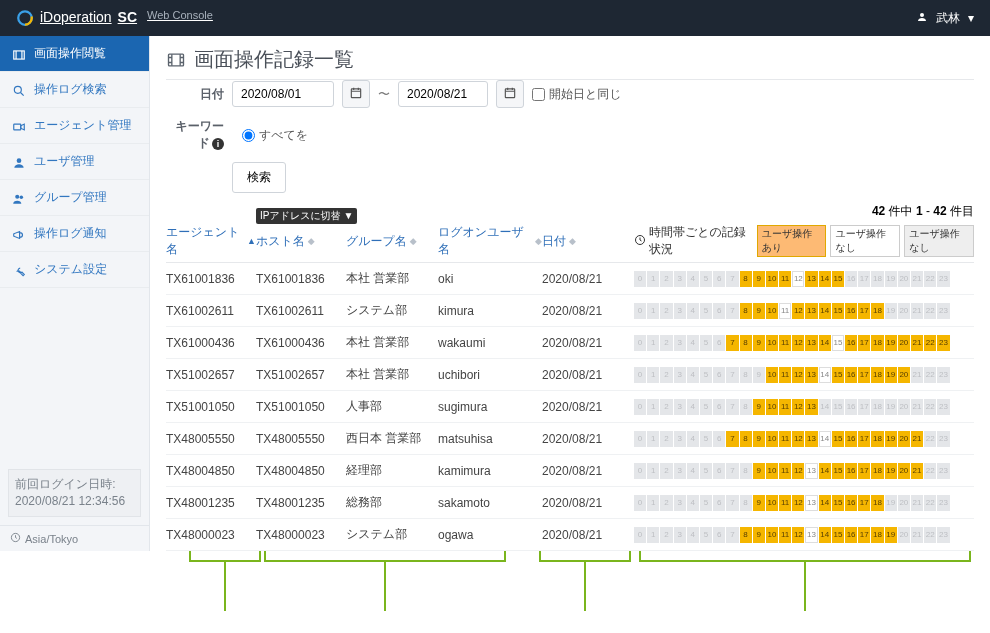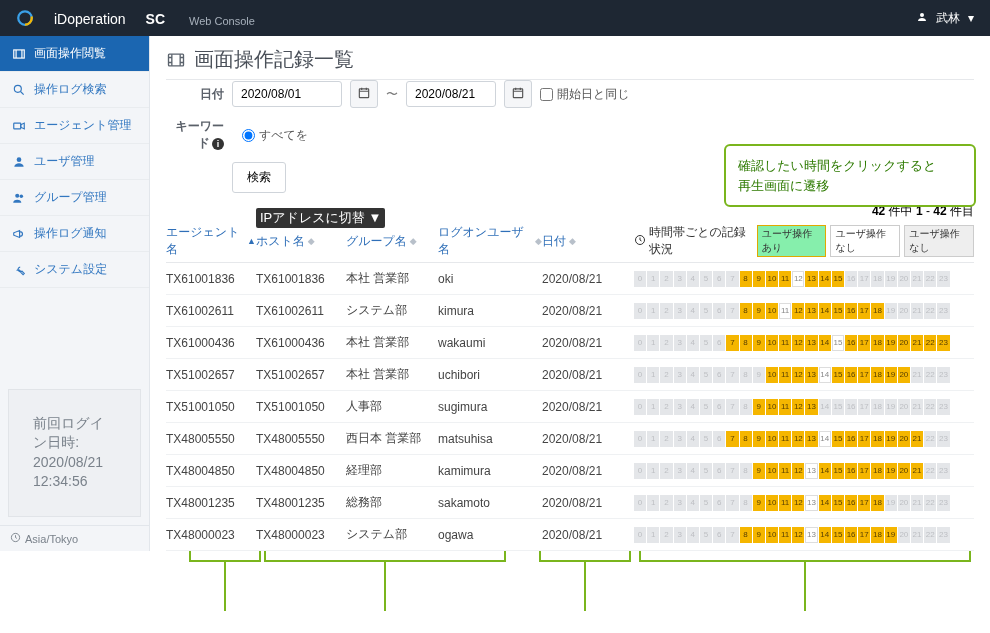--- a/index.html
+++ b/index.html
@@ -1,31 +1,31 @@
 <!DOCTYPE html>
 <html><head>
 <meta charset="utf-8">
 <style>
 * { box-sizing: border-box; margin: 0; padding: 0; }
 body { font-family: "Hiragino Kaku Gothic ProN", "メイリオ", sans-serif; font-size: 12px; color: #333; background: #fff; }
 .app { width: 990px; height: 633px; position: relative; overflow: hidden; }
 .topbar { height: 36px; background: #1e2733; color: #fff; display: flex; align-items: center; justify-content: space-between; padding: 0 16px; }
-.brand { display: flex; align-items: flex-end; gap: 20px; font-size: 14px; }
+.brand { display: flex; align-items: flex-start; gap: 6px; font-size: 14px; text-decoration: underline; }
 .brand-logo { width: 18px; height: 18px; display: inline-block; }
 .brand-sc { font-weight: 700; }
 .brand-sub { color: #a7b0bb; font-size: 11px; margin-left: 4px; }
 .user { display: flex; align-items: center; gap: 8px; font-size: 12px; cursor: pointer; }
 .main { display: flex; height: 515px; }
 .sidebar { width: 150px; background: #f3f5f8; border-right: 1px solid #e2e6eb; display: flex; flex-direction: column; }
 .nav { flex: 0 0 auto; }
-.nav-item { display: flex; align-items: center; gap: 8px; padding: 9px 12px; font-size: 12px; color: #3277c0; cursor: pointer; border-bottom: 1px solid #e9ecef; }
+.nav-item { display: flex; align-items: flex-end; gap: 8px; padding: 9px 12px; font-size: 12px; color: #3277c0; cursor: pointer; border-bottom: 1px solid #e9ecef; }
 .nav-item.active { background: #1b66b1; color: #fff; }
 .nav-icon { width: 14px; height: 14px; display: inline-flex; align-items: center; justify-content: center; }
 .sidebar-spacer { flex: 1; }
-.last-login { margin: 8px; padding: 24px; background: #eef0f3; border: 1px solid #e1e4e8; font-size: 14px; color: #7a828b; line-height: 1.4; }
+.last-login { margin: 8px; padding: 6px; background: #eef0f3; border: 1px solid #e1e4e8; font-size: 12px; color: #7a828b; line-height: 1.4; }
 .tz { border-top: 1px solid #e2e6eb; padding: 6px 10px; font-size: 11px; color: #7a828b; display: flex; align-items: center; gap: 4px; }
 .content { flex: 1; overflow: hidden; padding: 10px 16px 0 16px; position: relative; }
 .page-title { display: flex; align-items: center; gap: 8px; font-size: 20px; color: #4a5059; border-bottom: 1px solid #e6e8eb; padding-bottom: 6px; }
 .title-icon { width: 20px; height: 20px; }
 .filters { font-size: 12px; color: #555; }
 .filter-row { display: flex; align-items: center; gap: 8px; margin-bottom: 10px; }
 .filter-label { width: 58px; text-align: right; color: #5a6069; font-weight: 700; }
 .input { border: 1px solid #cfd4da; border-radius: 3px; padding: 5px 8px; font-size: 12px; background: #fff; }
 .cal-btn { width: 28px; height: 28px; border: 1px solid #cfd4da; background: #f5f6f8; border-radius: 3px; display: inline-flex; align-items: center; justify-content: center; cursor: pointer; }
 .tilde { color: #777; }
@@ -39,24 +39,24 @@
 .thead { display: flex; border-bottom: 1px solid #e6e8eb; padding-bottom: 4px; position: relative; }
 .th { color: #2f6fb8; font-size: 12px; display: flex; align-items: center; gap: 3px; cursor: pointer; position: relative; }
 .th .sort { color: #b8c0ca; font-size: 9px; }
 .th.asc .sort { color: #2f6fb8; }
 .col-agent { width: 90px; }
 .col-host  { width: 90px; }
 .col-group { width: 92px; }
 .col-user  { width: 104px; }
 .col-date  { width: 92px; }
 .col-tl    { flex: 1; }
-.th-tip { position: absolute; top: -16px; left: 0; background: #333; color: #fff; font-size: 13px; padding: 1px 4px; border-radius: 2px; white-space: nowrap; }
+.th-tip { position: absolute; top: -16px; left: 0; background: #333; color: #fff; font-size: 10px; padding: 1px 4px; border-radius: 2px; white-space: nowrap; }
 .legend { font-size: 10px; display: flex; gap: 4px; margin-left: auto; }
 .legend span { padding: 1px 4px; border: 1px solid #ccc; }
-.legend .l1 { background: #86efac; border-color: #e0a800; color: #333; }
+.legend .l1 { background: #fdba74; border-color: #e0a800; color: #333; }
 .legend .l2 { background: #fff; }
 .legend .l3 { background: #eee; }
 .tbody .row { display: flex; align-items: center; border-bottom: 1px solid #eff1f3; height: 32px; font-size: 12px; }
 .cell { overflow: hidden; white-space: nowrap; text-overflow: ellipsis; padding-right: 6px; color: #444; }
 .timeline { display: flex; gap: 1px; align-items: center; }
 .hour { width: 12.2px; height: 16px; font-size: 8px; display: flex; align-items: center; justify-content: center; color: #bdbfc3; background: #e4e6e9; }
 .hour.a { background: #f5b600; color: #5a4100; }
 .hour.n { background: #fff; border: 1px solid #ddd; color: #888; }
 .callout { position: absolute; top: 108px; right: 14px; width: 252px; background: #fff; border: 2px solid #7ab51d; border-radius: 6px; padding: 10px 12px; font-size: 13px; color: #2d7a00; line-height: 1.5; }
 .underlines { position: absolute; left: 0; top: 551px; width: 990px; height: 82px; pointer-events: none; }
@@ -179,21 +179,21 @@
               <rect x="3" y="5" width="18" height="14" rx="1"></rect>
               <path d="M7 5v14M17 5v14M3 9h4M3 15h4M17 9h4M17 15h4"></path>
             </svg>
         </span>
         <span>画面操作記録一覧</span>
       </div>
 
       <div class="filters">
         <div class="filter-row">
           <div class="filter-label">日付</div>
-          <input class="input" style="width: 110px;" value="2020/08/01">
+          <input class="input" style="width: 102px;" value="2020/08/01">
           <button class="cal-btn">
             <span><svg width="14" height="14" viewBox="0 0 24 24" fill="none" stroke="#555" stroke-width="2">
                   <rect x="4" y="5" width="16" height="15" rx="1"></rect>
                   <path d="M4 9h16M8 3v4M16 3v4"></path>
                 </svg></span>
           </button>
           <span class="tilde">〜</span>
           <input class="input" style="width: 90px;" value="2020/08/21">
           <button class="cal-btn">
             <span><svg width="14" height="14" viewBox="0 0 24 24" fill="none" stroke="#555" stroke-width="2">
@@ -554,24 +554,20 @@
                 <span class="hour a">19</span>
                 <span class="hour ">20</span>
                 <span class="hour ">21</span>
                 <span class="hour ">22</span>
                 <span class="hour ">23</span>
               </div>
             </div>
           </div>
       </div>
 
-      <div class="callout">
-        <div>確認したい時間をクリックすると</div>
-        <div>再生画面に遷移</div>
-      </div>
 
     </div>
   </div>
 
   <svg class="underlines">
     <g stroke="#7ab51d" stroke-width="2" fill="none">
       <path d="M190 0 v10 h70 v-10 M225 10 v50"></path>
       <path d="M265 0 v10 h240 v-10 M385 10 v50"></path>
       <path d="M540 0 v10 h90 v-10 M585 10 v50"></path>
       <path d="M640 0 v10 h330 v-10 M805 10 v50"></path>

